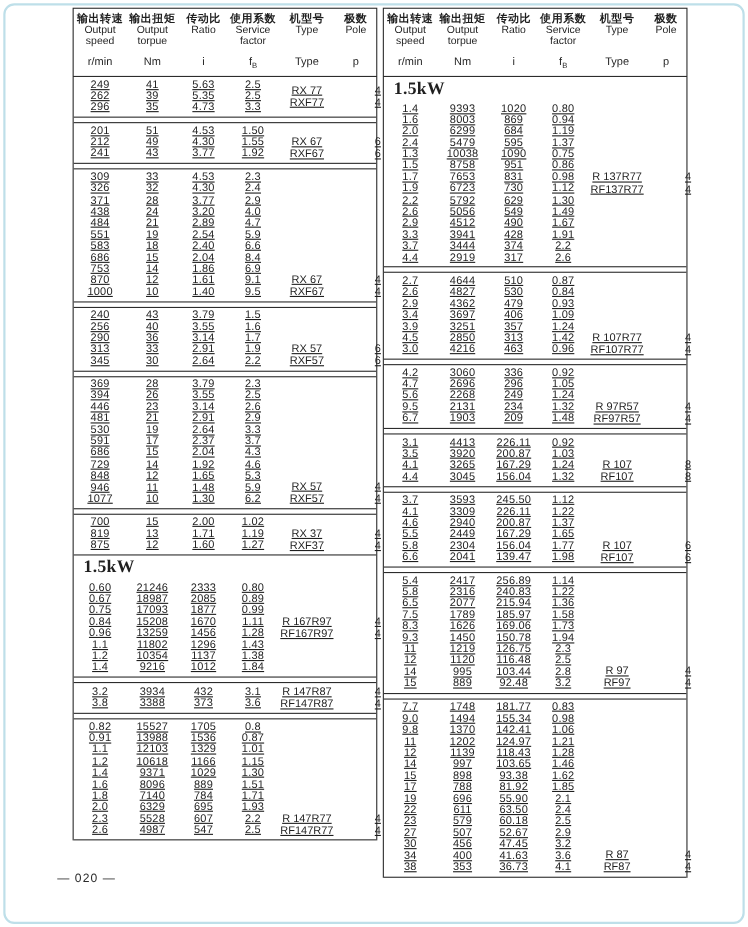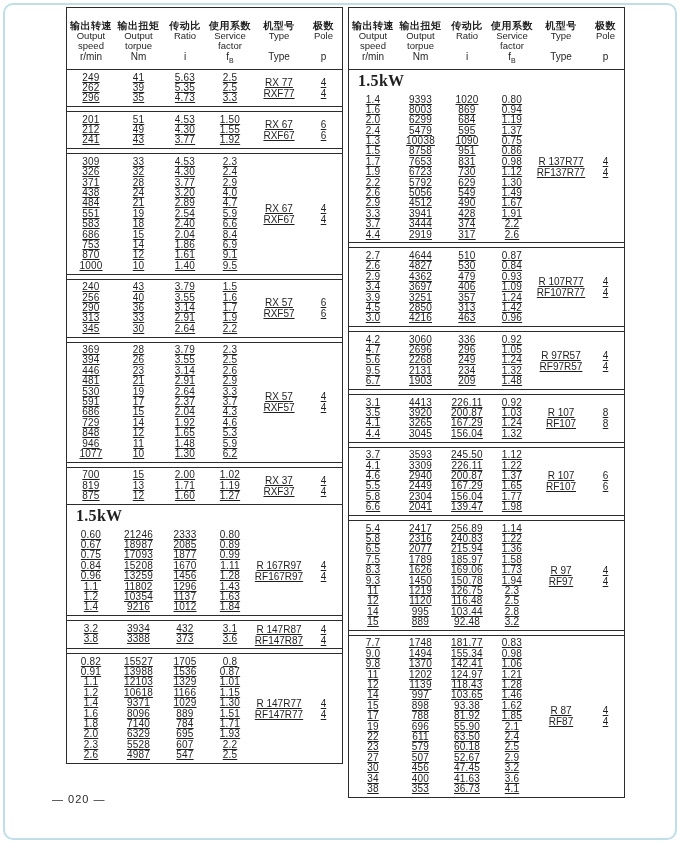--- a/index.html
+++ b/index.html
@@ -11,21 +11,21 @@
   .frame {
     position:absolute; inset:3px; border:2px solid #bedfe9;
     border-radius:10px; pointer-events:none;
   }
   .tables { position:absolute; left:66px; top:7px; display:flex; gap:5px; }
   .gear-table { width:277px; }
 
   
   .thead {
     box-sizing:border-box; border:1.5px solid #2c2c2c; height:63px;
-    display:flex; flex-direction:column; justify-content:flex-end;
+    display:flex; flex-direction:column; justify-content:space-between;
     padding:4px 0 3px;
   }
   .hrow { display:grid; grid-template-columns:48px 47px 46px 44px 54px 35px; }
   .hcell { text-align:center; }
   .zh { font-size:10px; font-weight:bold; letter-spacing:0.5px; line-height:11px; }
   .en { font-size:9.5px; line-height:10px; }
   .ucell { text-align:center; font-size:10px; line-height:11px; }
   .ucell sub { font-size:7px; }
 
   
@@ -38,29 +38,29 @@
     font-size:16px; font-weight:600; letter-spacing:0.3px;
     padding:2px 0 2px 9px; line-height:18px;
   }
   .block {
     display:flex; align-items:stretch;
     border-top:1.3px solid #2c2c2c; border-bottom:1.3px solid #2c2c2c;
     padding:2.5px 0;
     text-decoration:underline;
   }
   .block.first { border-top:none; }
-  .block + .block { margin-top:4px; }
+  .block + .block { margin-top:4px;align-items:flex-end; }
   .rows { width:185px; }
   .drow {
     display:grid; grid-template-columns:48px 47px 46px 44px;
     height:10.4px; line-height:10.4px;
   }
   .dcell { font-size:10px; text-align:center; letter-spacing:0.2px; }
   .typecol { width:89px; display:flex; flex-direction:column; justify-content:center; }
-  .typerow { display:grid; grid-template-columns:54px 35px; height:11px; line-height:11px; }
+  .typerow { display:grid; grid-template-columns:54px 35px; height:11px; line-height:11px;gap:20px; }
   .typename { font-size:10px; text-align:center; white-space:nowrap; }
   .pole { font-size:10px; text-align:center; }
 
   .footer {
     position:absolute; left:52px; bottom:38px;
     font-size:11px; letter-spacing:1px; color:#2a2a2a;
   }
 </style>
 </head>
 <body>
@@ -445,21 +445,21 @@
             <div class="drow">
               <span class="dcell">1.1</span>
               <span class="dcell">11802</span>
               <span class="dcell">1296</span>
               <span class="dcell">1.43</span>
             </div>
             <div class="drow">
               <span class="dcell">1.2</span>
               <span class="dcell">10354</span>
               <span class="dcell">1137</span>
-              <span class="dcell">1.63</span>
+              <span class="dcell">1.38</span>
             </div>
             <div class="drow">
               <span class="dcell">1.4</span>
               <span class="dcell">9216</span>
               <span class="dcell">1012</span>
               <span class="dcell">1.84</span>
             </div>
           </div>
           <div class="typecol">
             <div class="typerow">

